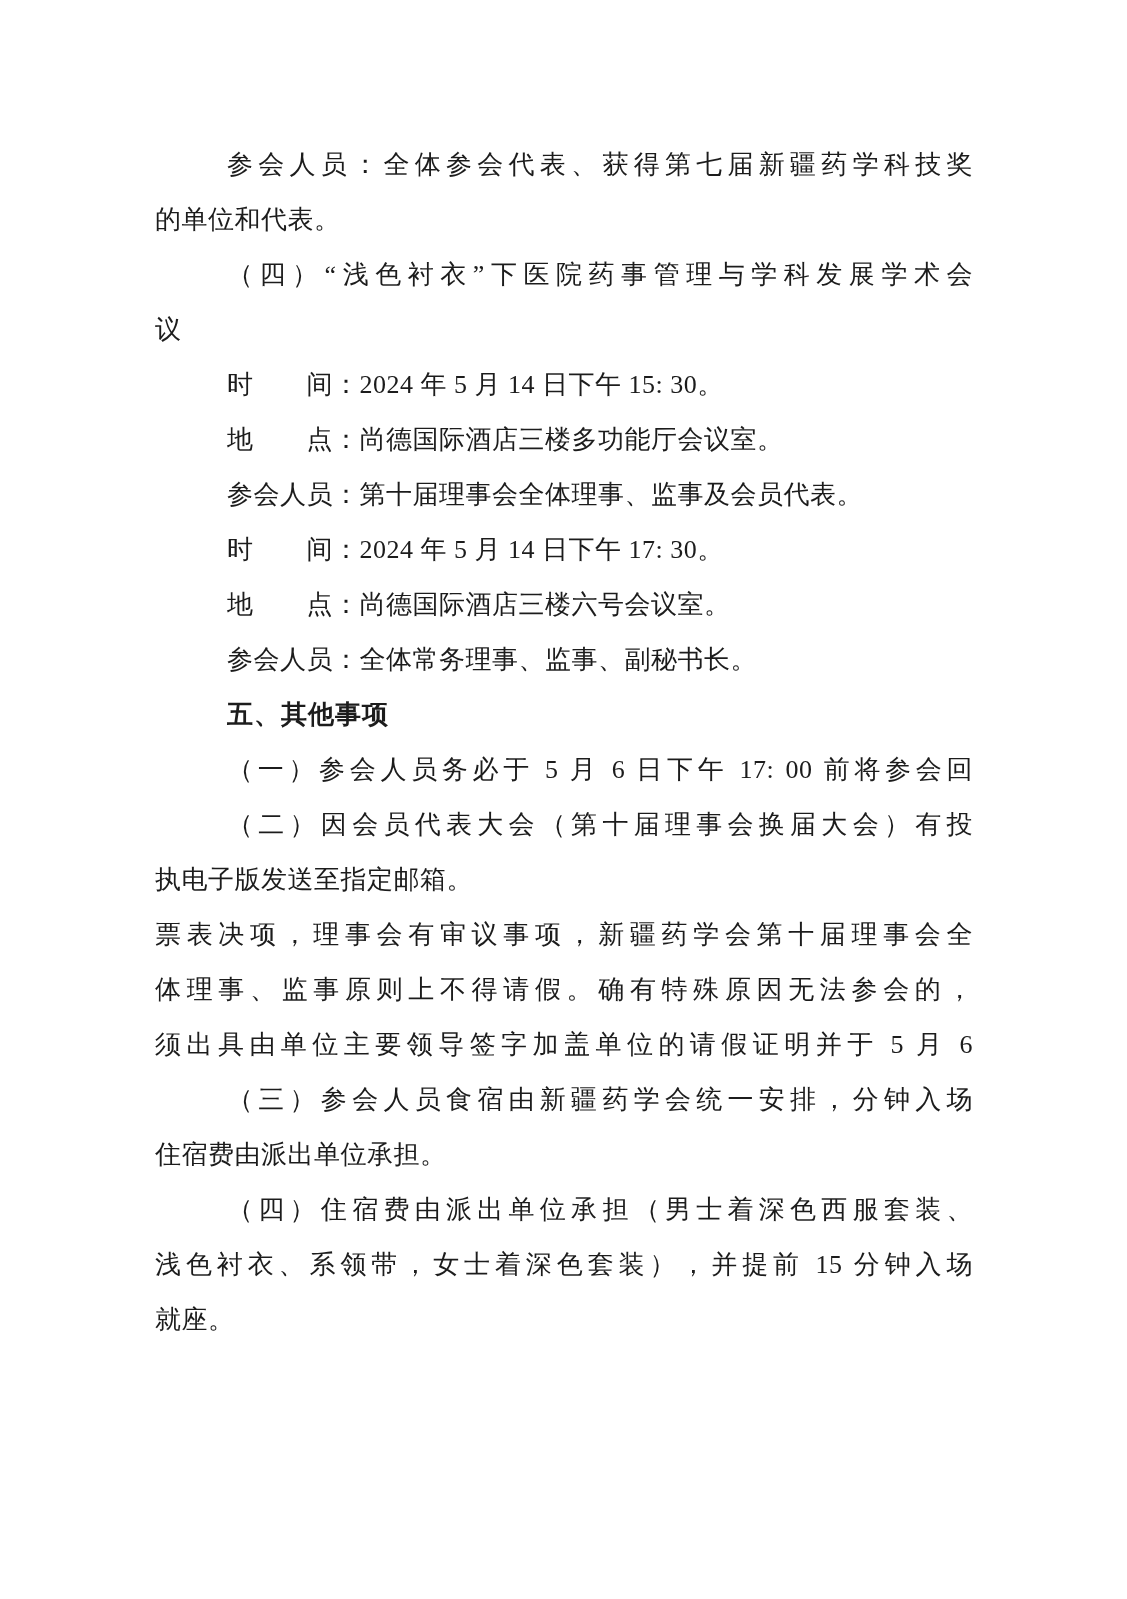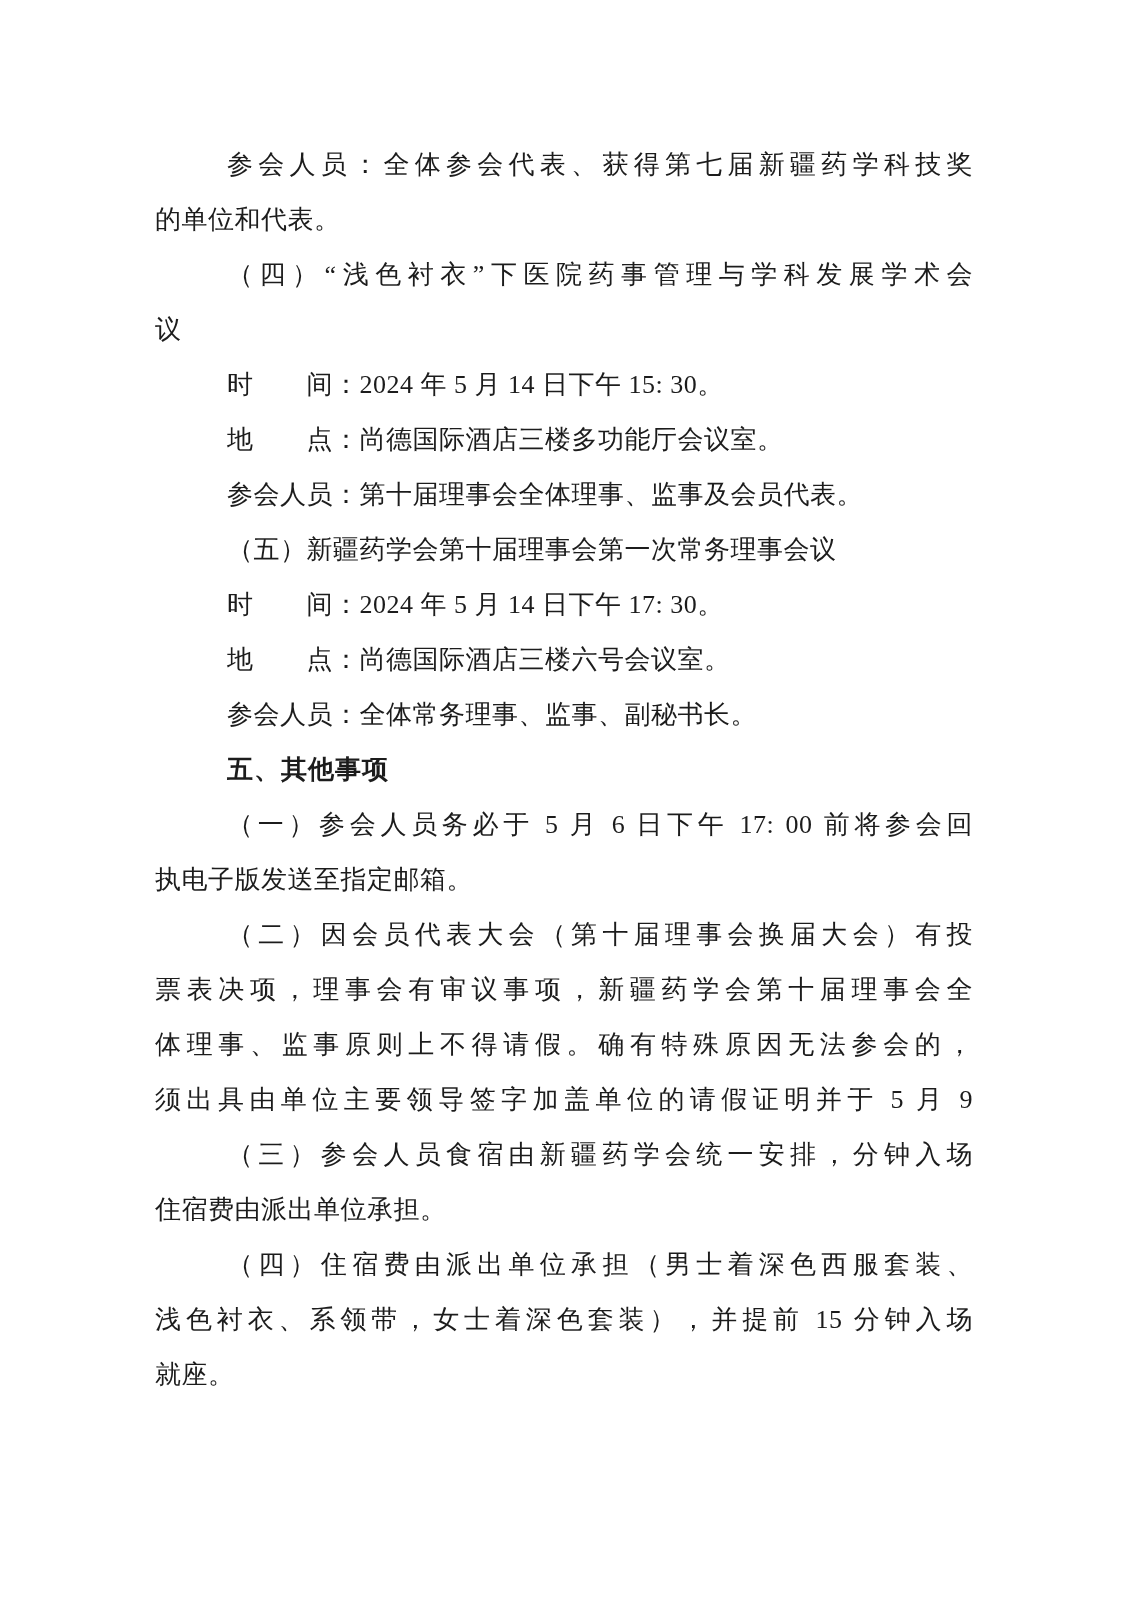--- a/index.html
+++ b/index.html
@@ -54,30 +54,29 @@
 
 <div class="page">
   <div class="textblock">
     <div class="line indent fill">参会人员：全体参会代表、获得第七届新疆药学科技奖</div>
     <div class="line">的单位和代表。</div>
     <div class="line indent fill">（四）“浅色衬衣”下医院药事管理与学科发展学术会</div>
     <div class="line">议</div>
     <div class="line indent">时　　间：2024 年 5 月 14 日下午 15: 30。</div>
     <div class="line indent">地　　点：尚德国际酒店三楼多功能厅会议室。</div>
     <div class="line indent">参会人员：第十届理事会全体理事、监事及会员代表。</div>
-    <div class="line indent">（五）新疆药学会第十届理事会第一次常务理事会议</div>
     <div class="line indent">时　　间：2024 年 5 月 14 日下午 17: 30。</div>
     <div class="line indent">地　　点：尚德国际酒店三楼六号会议室。</div>
     <div class="line indent">参会人员：全体常务理事、监事、副秘书长。</div>
     <div class="line indent heading">五、其他事项</div>
     <div class="line indent fill">（一）参会人员务必于 5 月 6 日下午 17: 00 前将参会回</div>
+    <div class="line indent fill">（二）因会员代表大会（第十届理事会换届大会）有投</div>
     <div class="line">执电子版发送至指定邮箱。</div>
-    <div class="line indent fill">（二）因会员代表大会（第十届理事会换届大会）有投</div>
     <div class="line fill">票表决项，理事会有审议事项，新疆药学会第十届理事会全</div>
     <div class="line fill">体理事、监事原则上不得请假。确有特殊原因无法参会的，</div>
-    <div class="line fill">须出具由单位主要领导签字加盖单位的请假证明并于 5 月 9</div>
+    <div class="line fill">须出具由单位主要领导签字加盖单位的请假证明并于 5 月 6</div>
     <div class="line indent fill">（三）参会人员食宿由新疆药学会统一安排，分钟入场</div>
     <div class="line">住宿费由派出单位承担。</div>
     <div class="line indent fill">（四）住宿费由派出单位承担（男士着深色西服套装、</div>
     <div class="line fill">浅色衬衣、系领带，女士着深色套装），并提前 15 分钟入场</div>
     <div class="line">就座。</div>
   </div>
 </div>
 
 </body></html>

